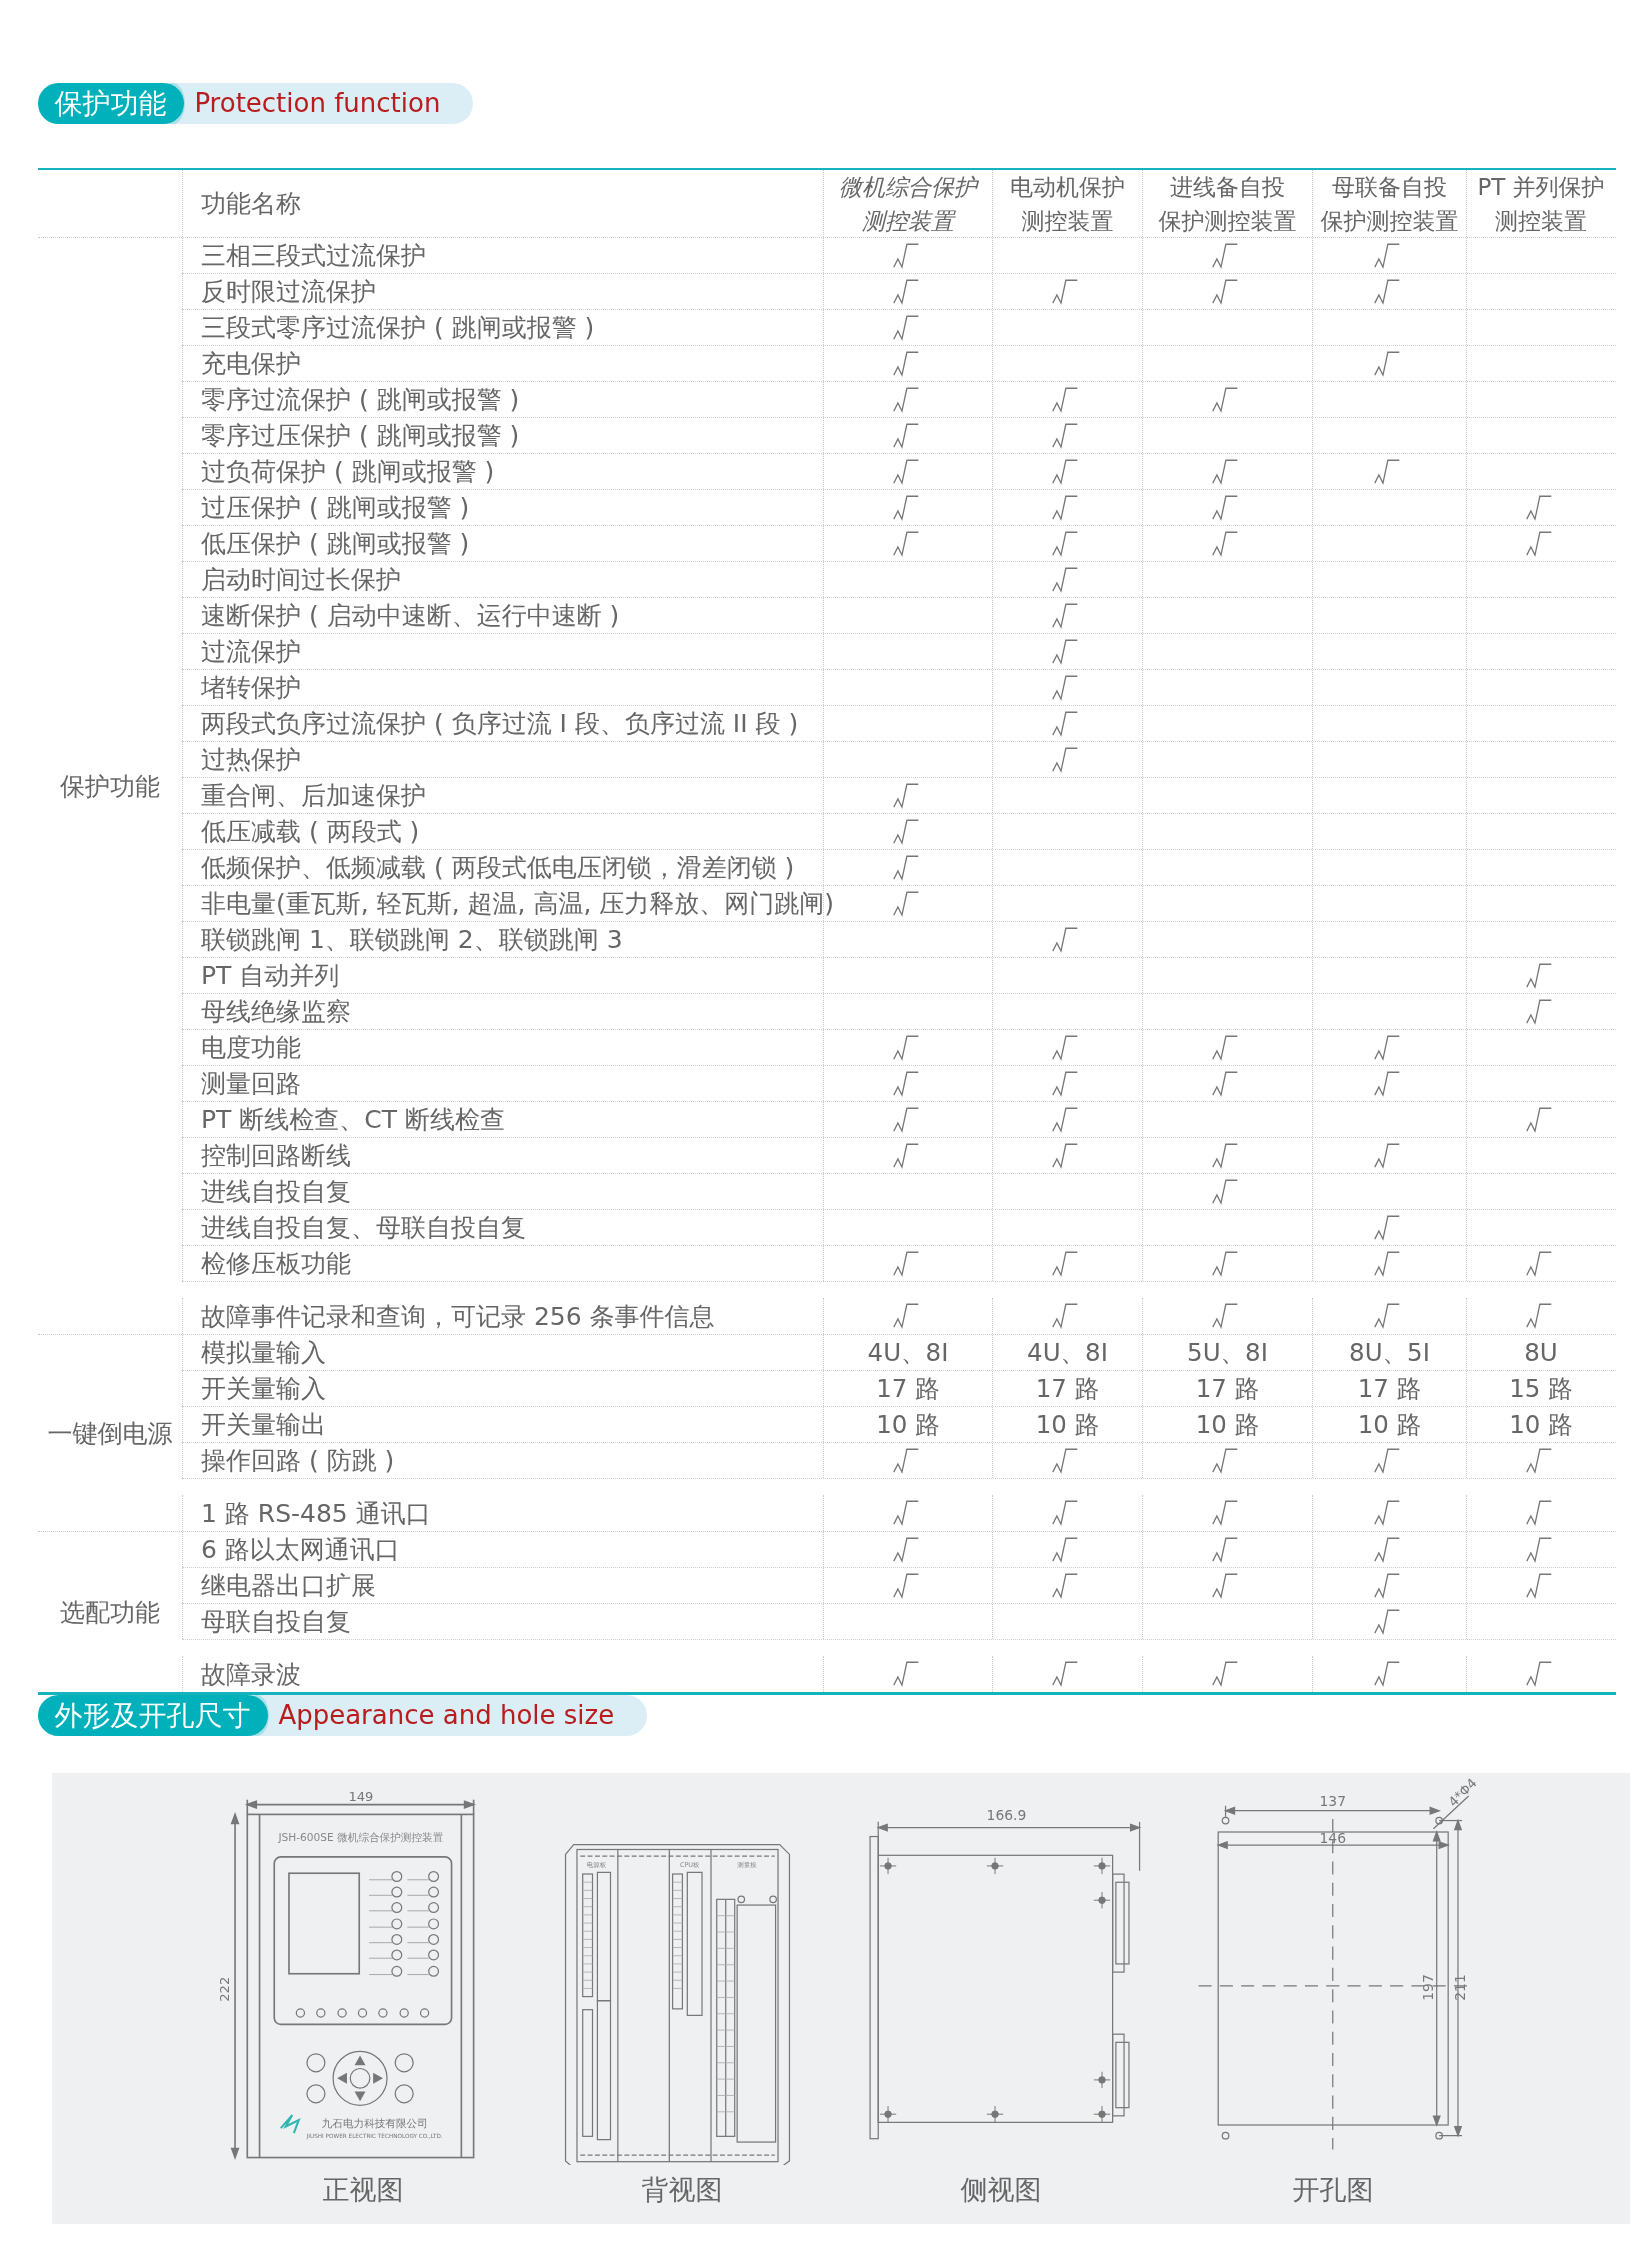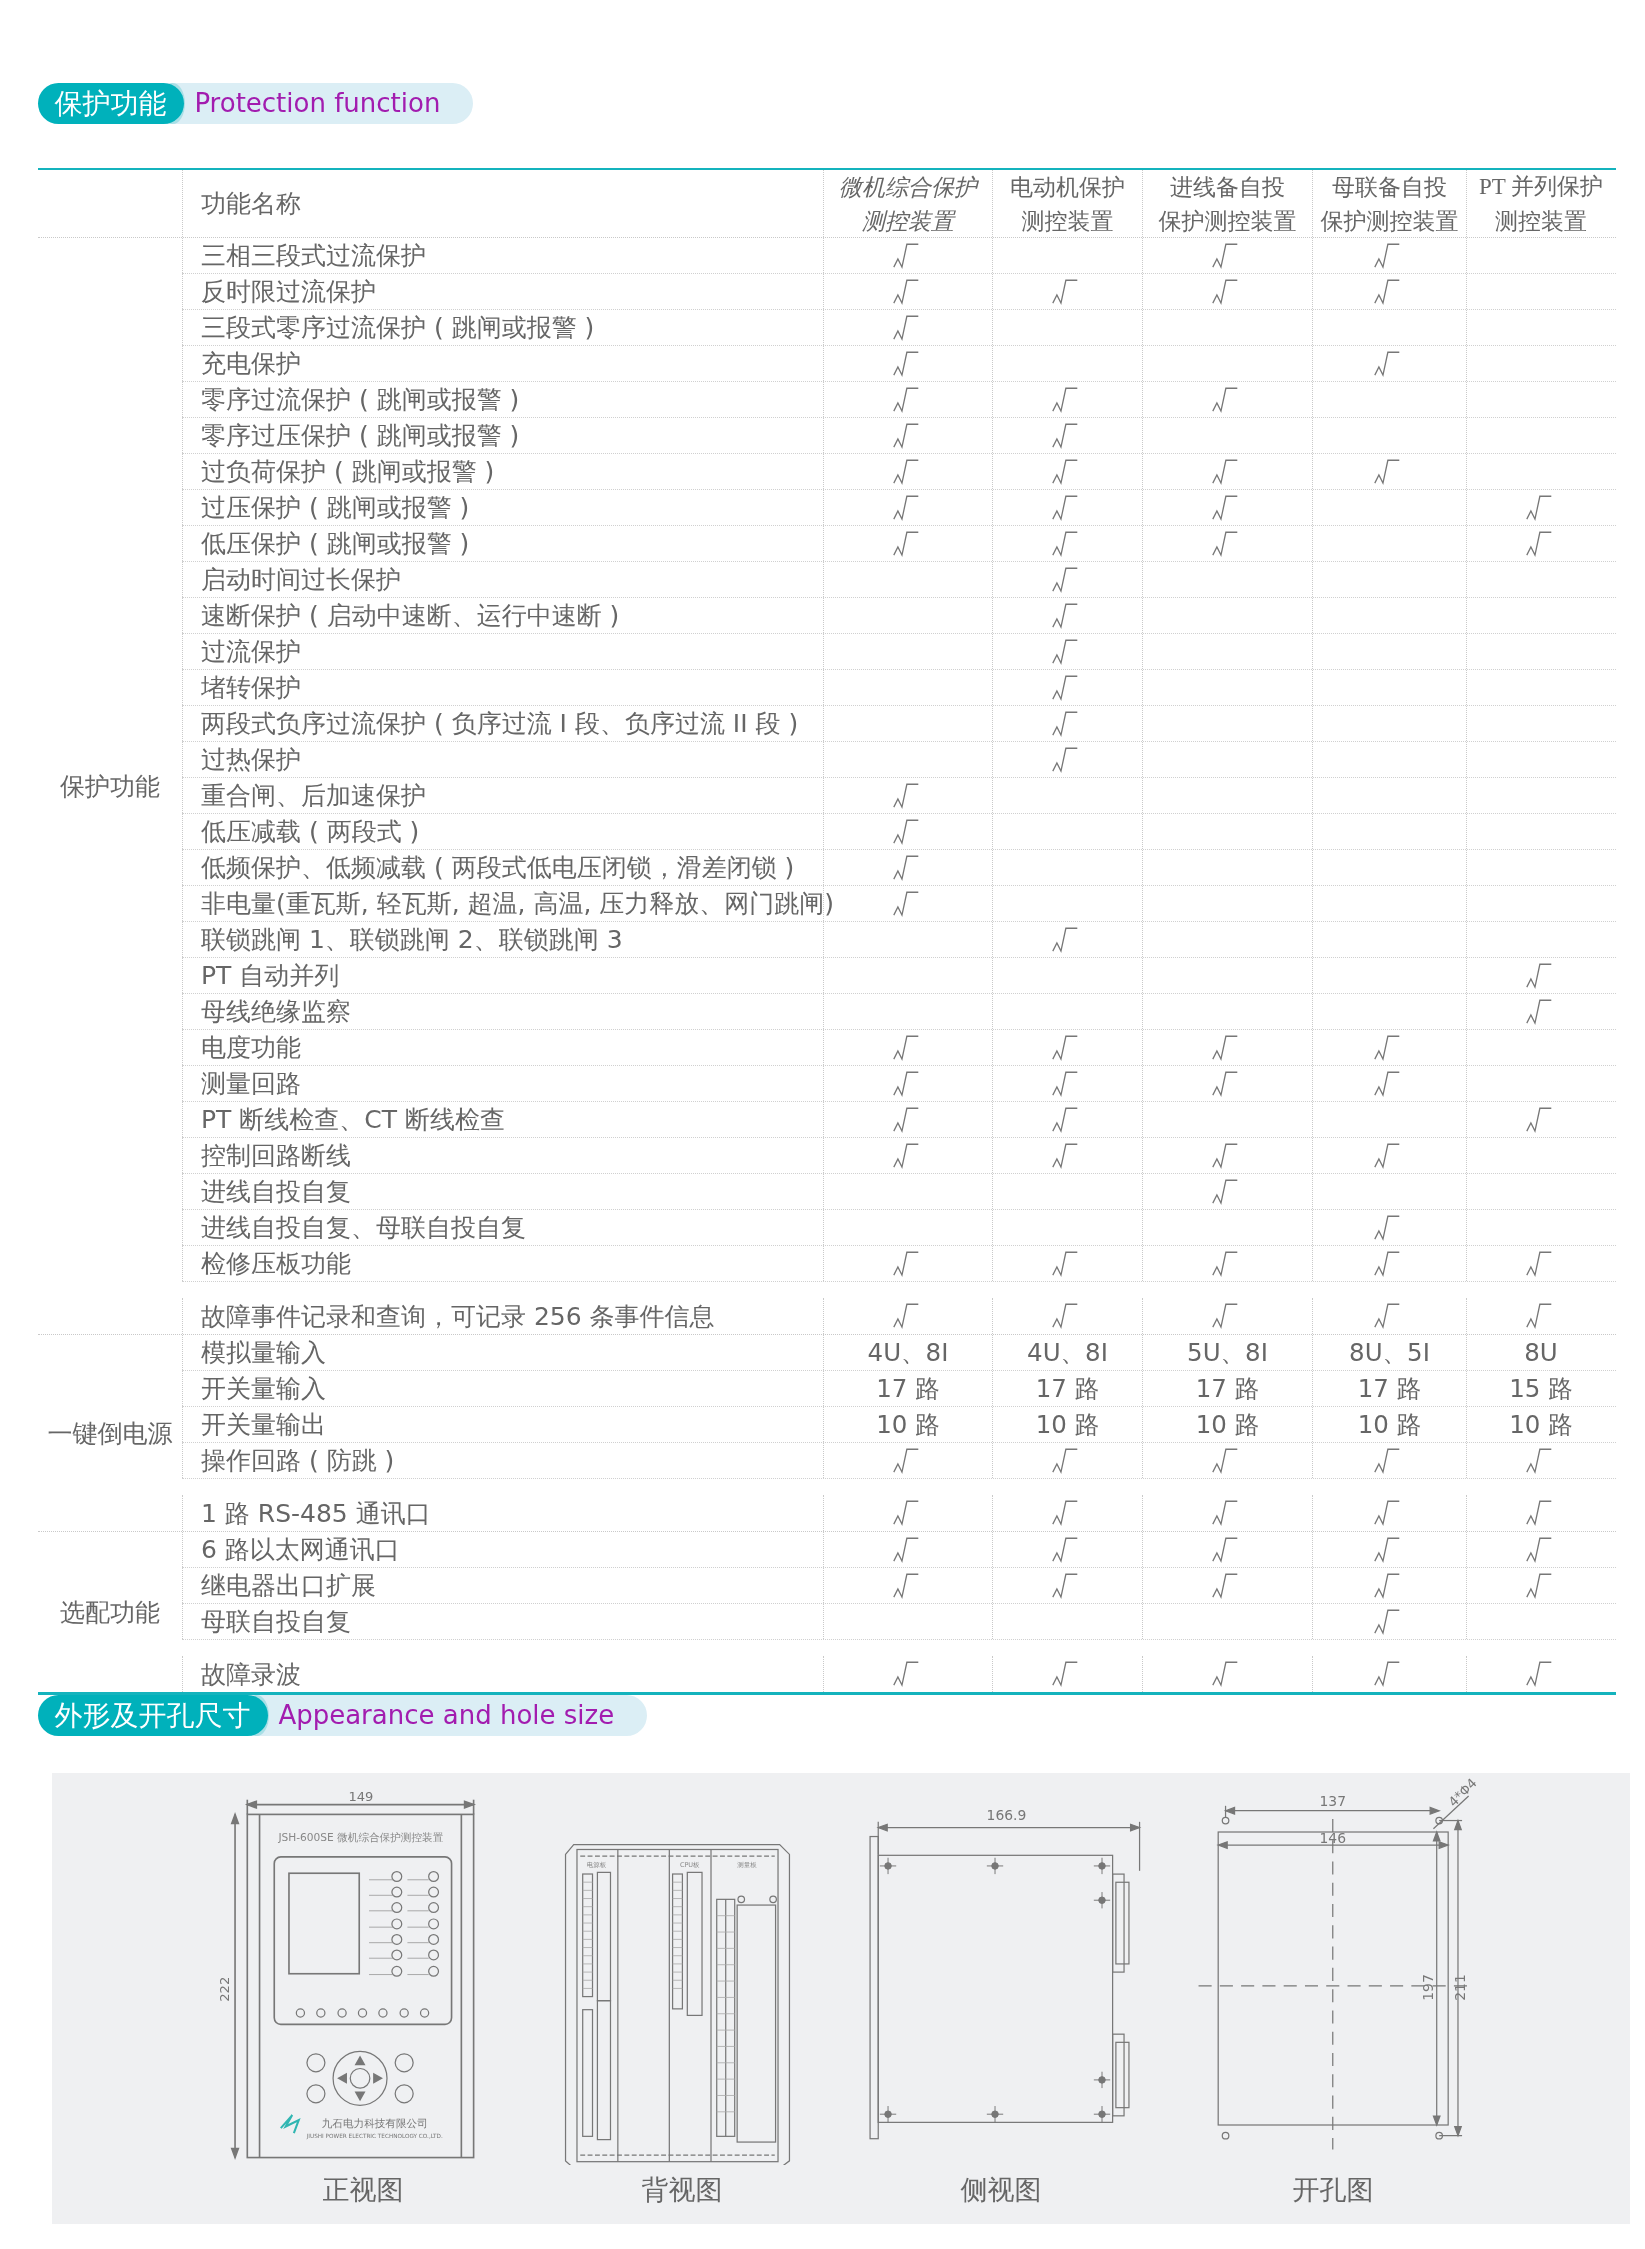--- a/index.html
+++ b/index.html
@@ -1,19 +1,19 @@
 <!DOCTYPE html>
 <html style="font-size:13px"><head>
 <meta charset="utf-8">
 <style>
   html,body{margin:0;padding:0;background:#fff;}
   body{width:1646px;height:2250px;position:relative;font-family:"DejaVu Sans","Liberation Sans",sans-serif;color:#666;overflow:hidden;}
   .sec-head{position:absolute;left:38px;height:41px;display:flex;align-items:center;}
   .sec-head .cn{background:#00b1bb;color:#fff;height:41px;line-height:41px;padding:0 18px 0 16.4px;border-radius:20.4px;font-size:28px;position:relative;z-index:2;}
-  .sec-head .en{background:#dbeef5;color:#a21caf;height:41px;line-height:41px;padding:0 33px 0 31px;margin-left:-21px;border-radius:0 20.4px 20.4px 0;font-size:26px;position:relative;z-index:1;}
+  .sec-head .en{background:#dbeef5;color:#b91c1c;height:41px;line-height:41px;padding:0 33px 0 31px;margin-left:-21px;border-radius:0 20.4px 20.4px 0;font-size:26px;position:relative;z-index:1;}
   .sec-head .en::before{content:"";position:absolute;left:-3.3px;top:0;width:24.5px;height:41px;border-radius:50%;background:#a9dfe6;}
   .sec-head .en span{position:relative;}
   #sec1{top:83px;}
   #sec2{top:1695px;}
   
   .tbl{position:absolute;left:38px;top:168px;width:1578px;border-top:2.5px solid #14b3bd;border-bottom:3.3px solid #14b3bd;}
   .hdr{display:flex;height:67px;border-bottom:1.6px dotted #c9c9c9;}
   .c-grp{width:144px;flex:none;}
   .c-fn{width:641px;flex:none;border-left:1.6px dotted #c9c9c9;box-sizing:border-box;padding-left:18px;font-size:25px;display:flex;align-items:center;}
   .c-col{flex:none;border-left:1.6px dotted #c9c9c9;box-sizing:border-box;text-align:center;font-size:23px;line-height:36px;}
@@ -56,21 +56,21 @@
         </div>
         <div class="c-col w2" style="padding-top: 0px;">
           <div style="height: 34px; line-height: 34px;">进线备自投</div>
           <div style="height: 34px; line-height: 34px;">保护测控装置</div>
         </div>
         <div class="c-col w3" style="padding-top: 0px;">
           <div style="height: 34px; line-height: 34px;">母联备自投</div>
           <div style="height: 34px; line-height: 34px;">保护测控装置</div>
         </div>
         <div class="c-col w4" style="padding-top: 0px;">
-          <div style="height: 34px; line-height: 34px; font-family: Liberation Serif, serif;">PT 并列保护</div>
+          <div style="height: 34px; line-height: 34px;">PT 并列保护</div>
           <div style="height: 34px; line-height: 34px;">测控装置</div>
         </div>
       </div>
   </div>
   <div id="groups">
       <div class="group">
         <div class="glabel">保护功能</div>
         <div class="grows">
           <div class="row">
             <div class="c-fn">三相三段式过流保护</div>

